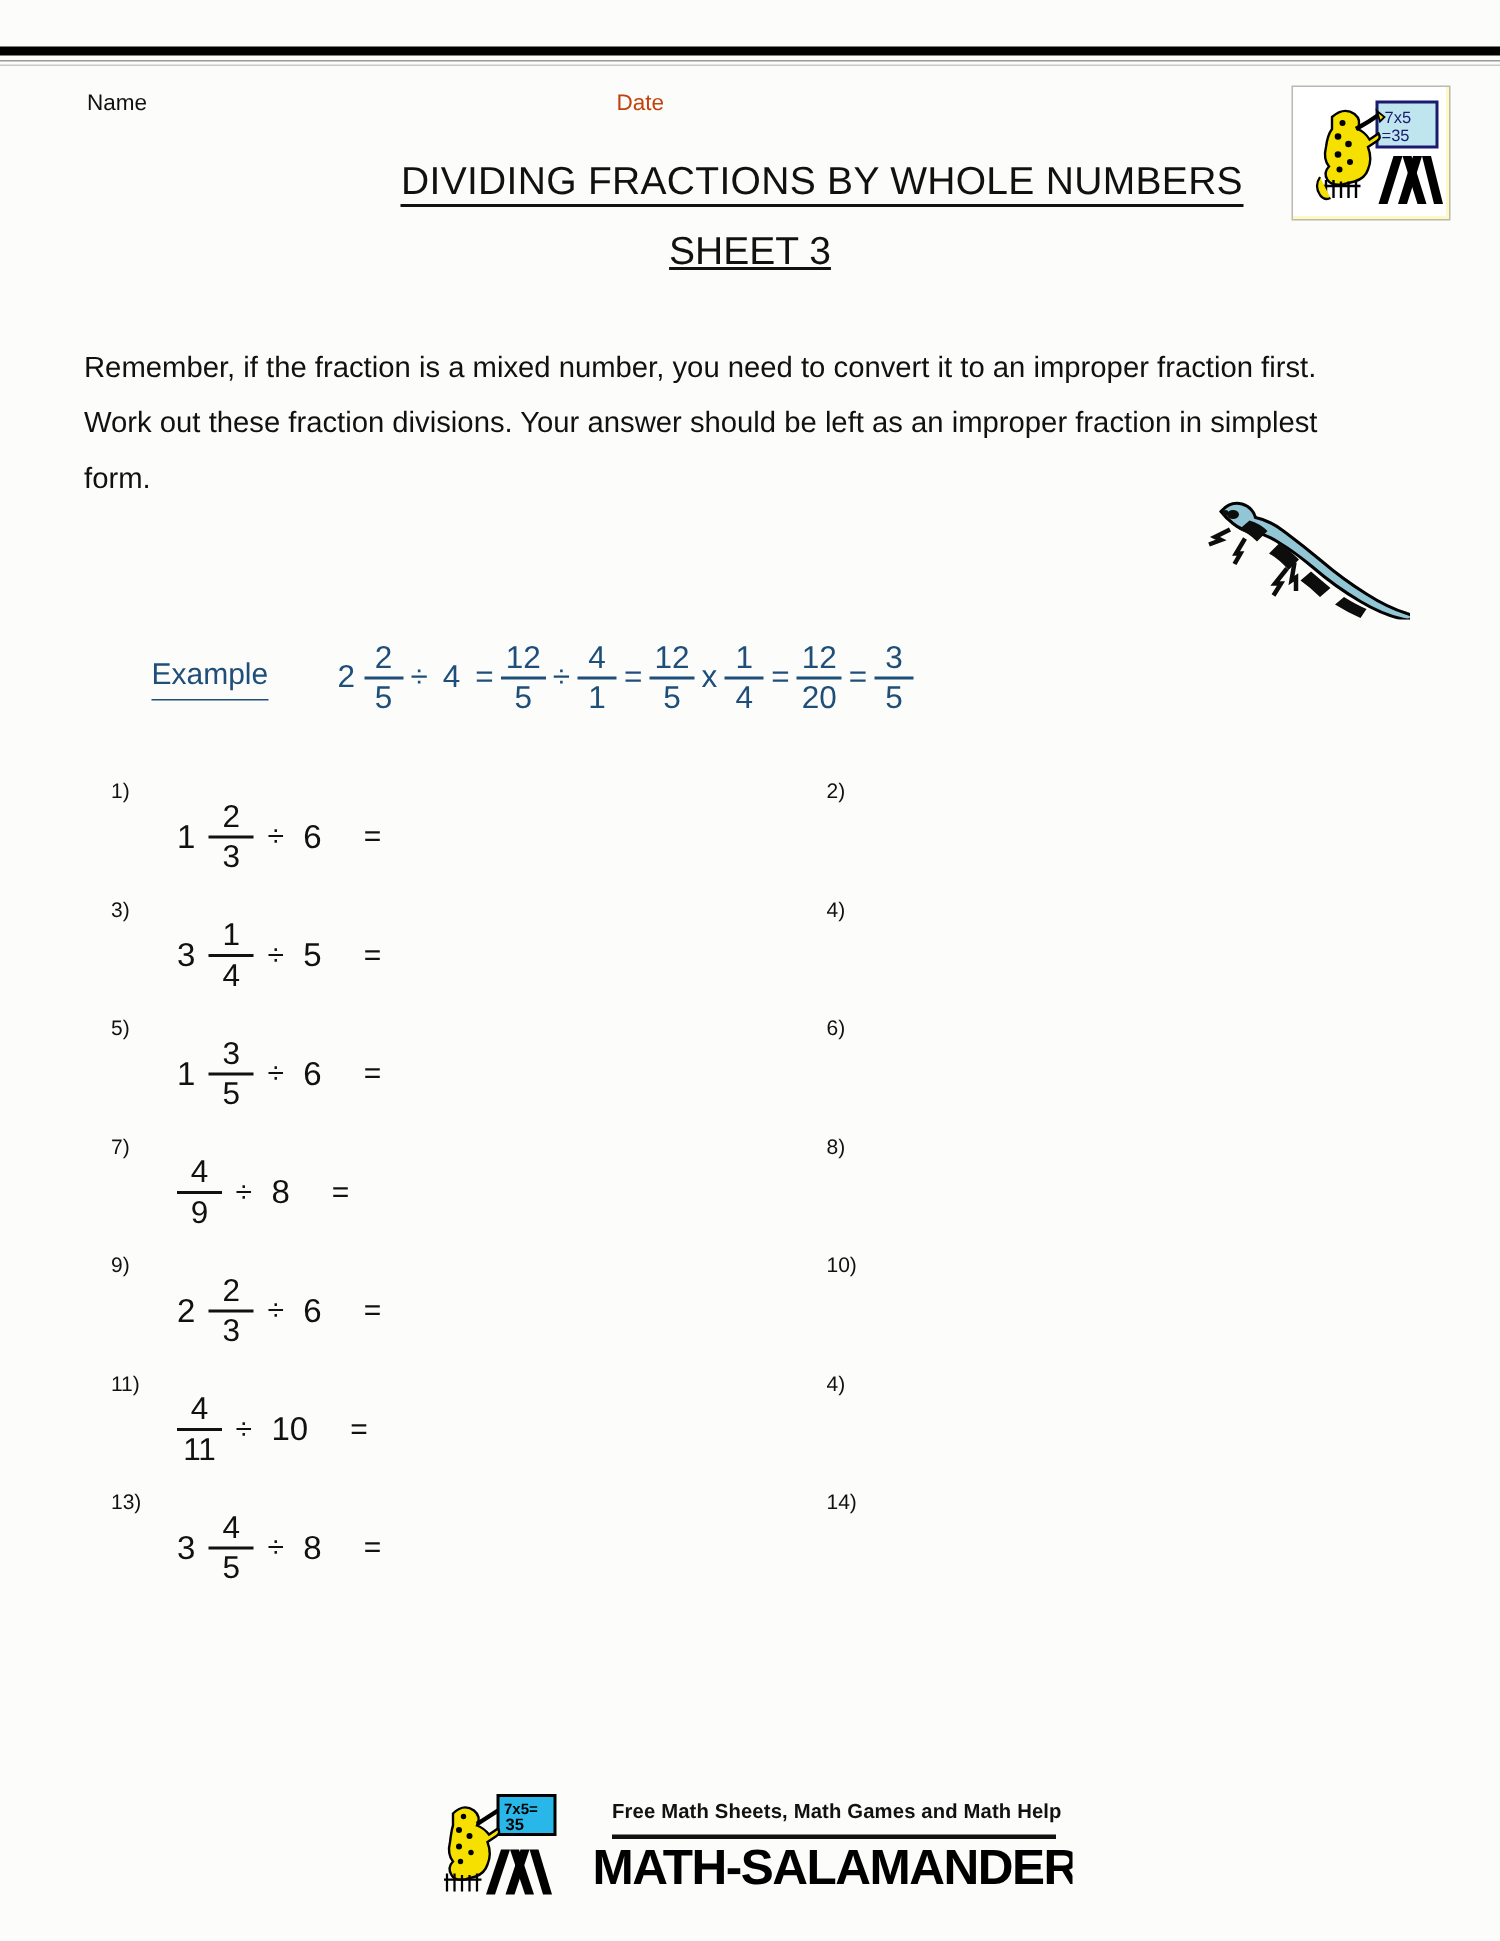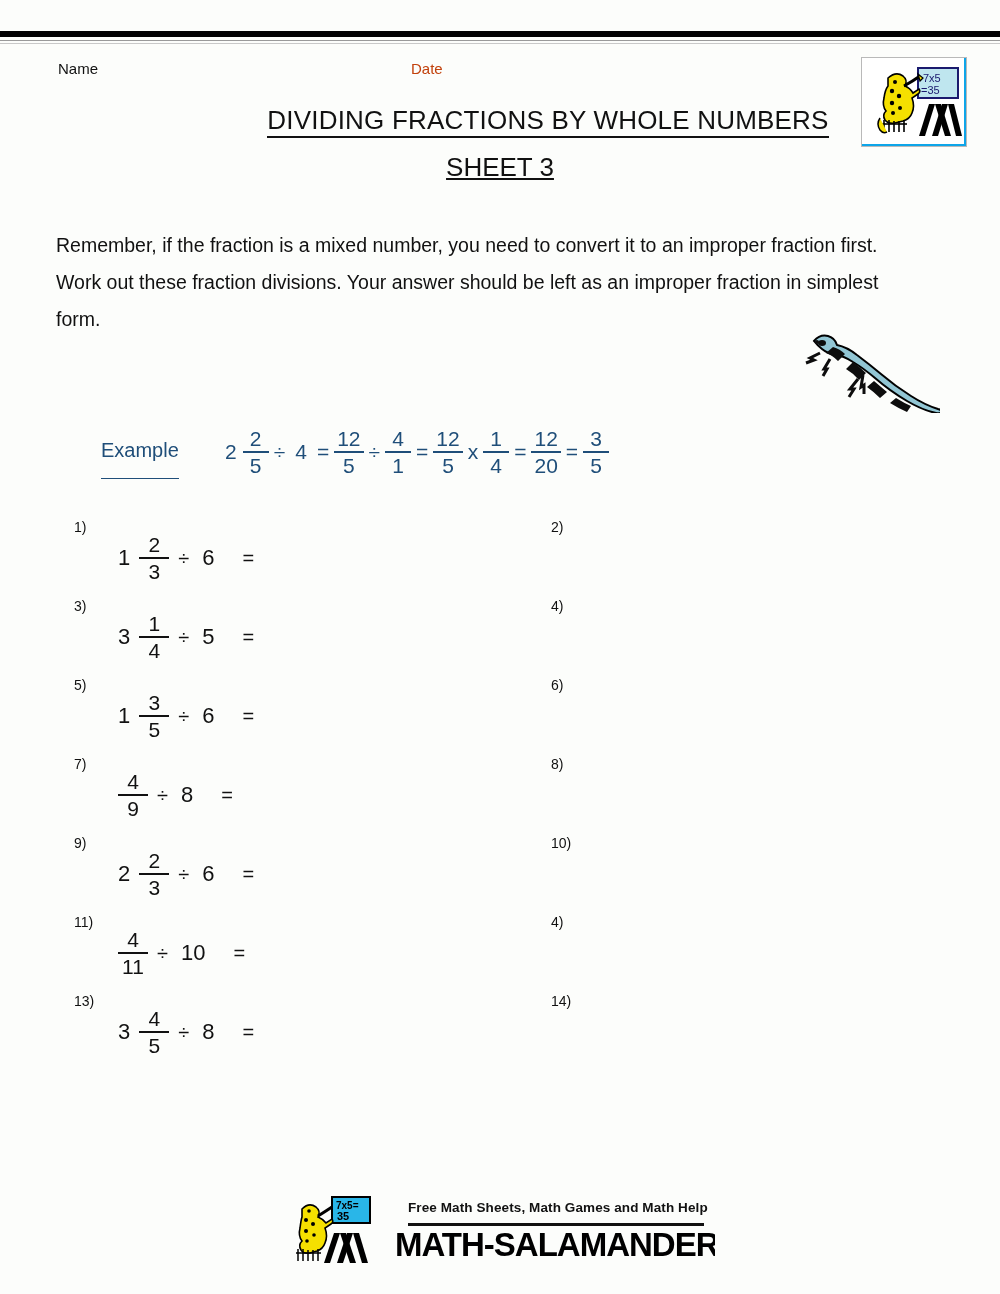--- a/index.html
+++ b/index.html
@@ -16,38 +16,38 @@
   
   .top-rule{position:absolute;left:0;top:31px;width:1000px;height:6px;background:#000;}
   .top-rule-thin{position:absolute;left:0;top:40px;width:1000px;height:1px;background:#9a9a9a;}
   .top-rule-thin2{position:absolute;left:0;top:43px;width:1000px;height:1px;background:#c9c9c9;}
 
   
   .name-label{position:absolute;left:58px;top:60px;font-size:15px;color:#111;}
   .date-label{position:absolute;left:411px;top:60px;font-size:15px;color:#c2410c;}
 
   .logo-box{position:absolute;left:861px;top:57px;width:104px;height:88px;
-            border:1px solid #b9b9b9;background:#0ea5e9;overflow:hidden;}
+            border:1px solid #b9b9b9;background:#fef9c3;overflow:hidden;}
   .logo-box svg{display:block;}
 
   .title{position:absolute;left:0;top:105px;width:1000px;text-align:center;
          font-size:26px;letter-spacing:.2px;color:#111;padding-left:48px;}
   .title .u{border-bottom:2px solid #111;padding-bottom:1px;display:inline-block;line-height:1.12;}
   .title2{position:absolute;left:0;top:152px;width:1000px;text-align:center;font-size:26px;color:#111;text-decoration:underline;}
 
   
   .instructions{position:absolute;left:56px;top:227px;width:840px;
                 font-size:19.5px;line-height:37px;color:#111;}
 
   .lizard{position:absolute;left:800px;top:331px;width:140px;height:82px;}
 
   
   .example-row{position:absolute;left:0;top:412px;width:1000px;height:80px;color:#1f4e79;}
   .ex-label{position:absolute;left:101px;top:27px;font-size:20px;color:#1f4e79;
-            border-bottom:1.6px solid #1f4e79;padding-bottom:16px;}
+            border-bottom:1.6px solid #1f4e79;padding-bottom:4px;}
   .ex-seq{position:absolute;left:225px;top:0px;display:flex;align-items:center;height:80px;}
   .ex-seq .tok{font-size:21px;color:#1f4e79;margin:0 5px;display:flex;align-items:center;}
   .ex-seq .whole{font-size:21px;color:#1f4e79;margin-right:6px;}
 
   
   .frac{display:inline-flex;flex-direction:column;align-items:center;justify-content:center;
         line-height:1;vertical-align:middle;}
   .frac .num{font-size:21px;padding:0 3px 2px 3px;}
   .frac .bar{height:1.6px;background:currentColor;width:100%;min-width:26px;}
   .frac .den{font-size:21px;padding:2px 3px 0 3px;}

